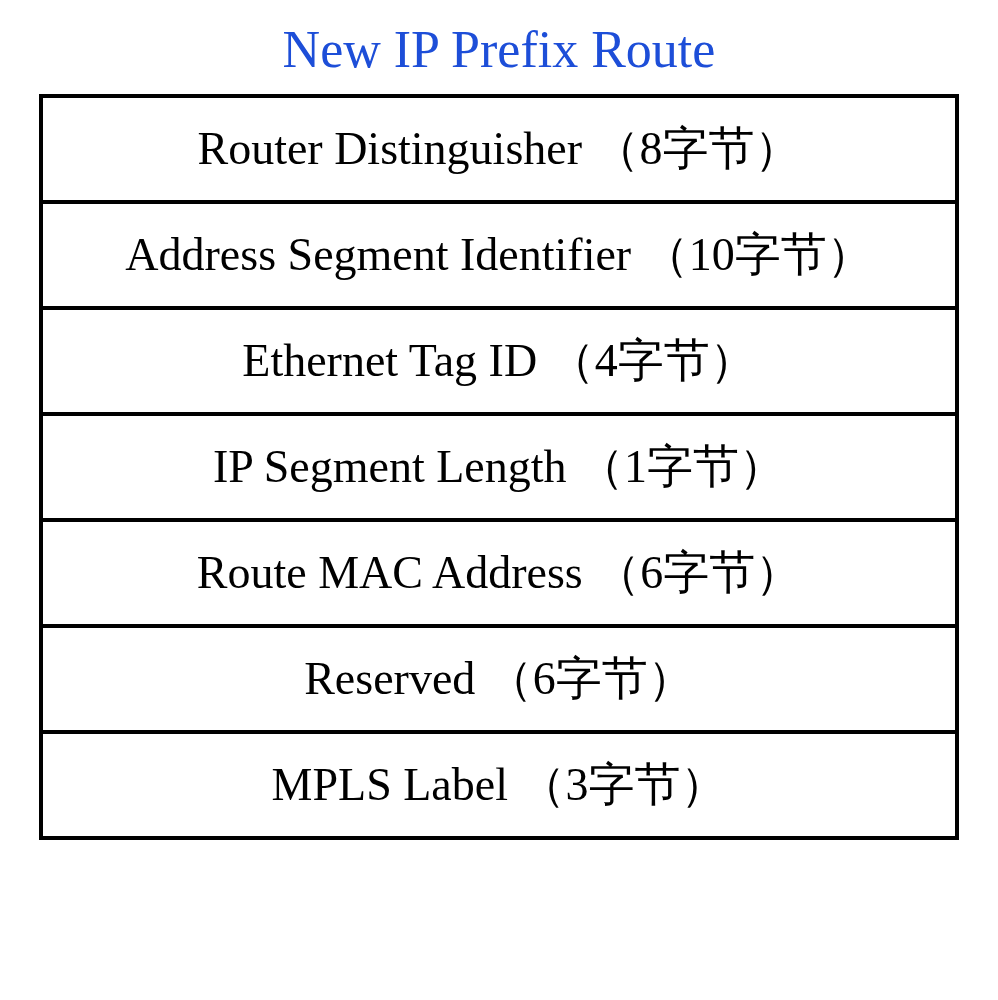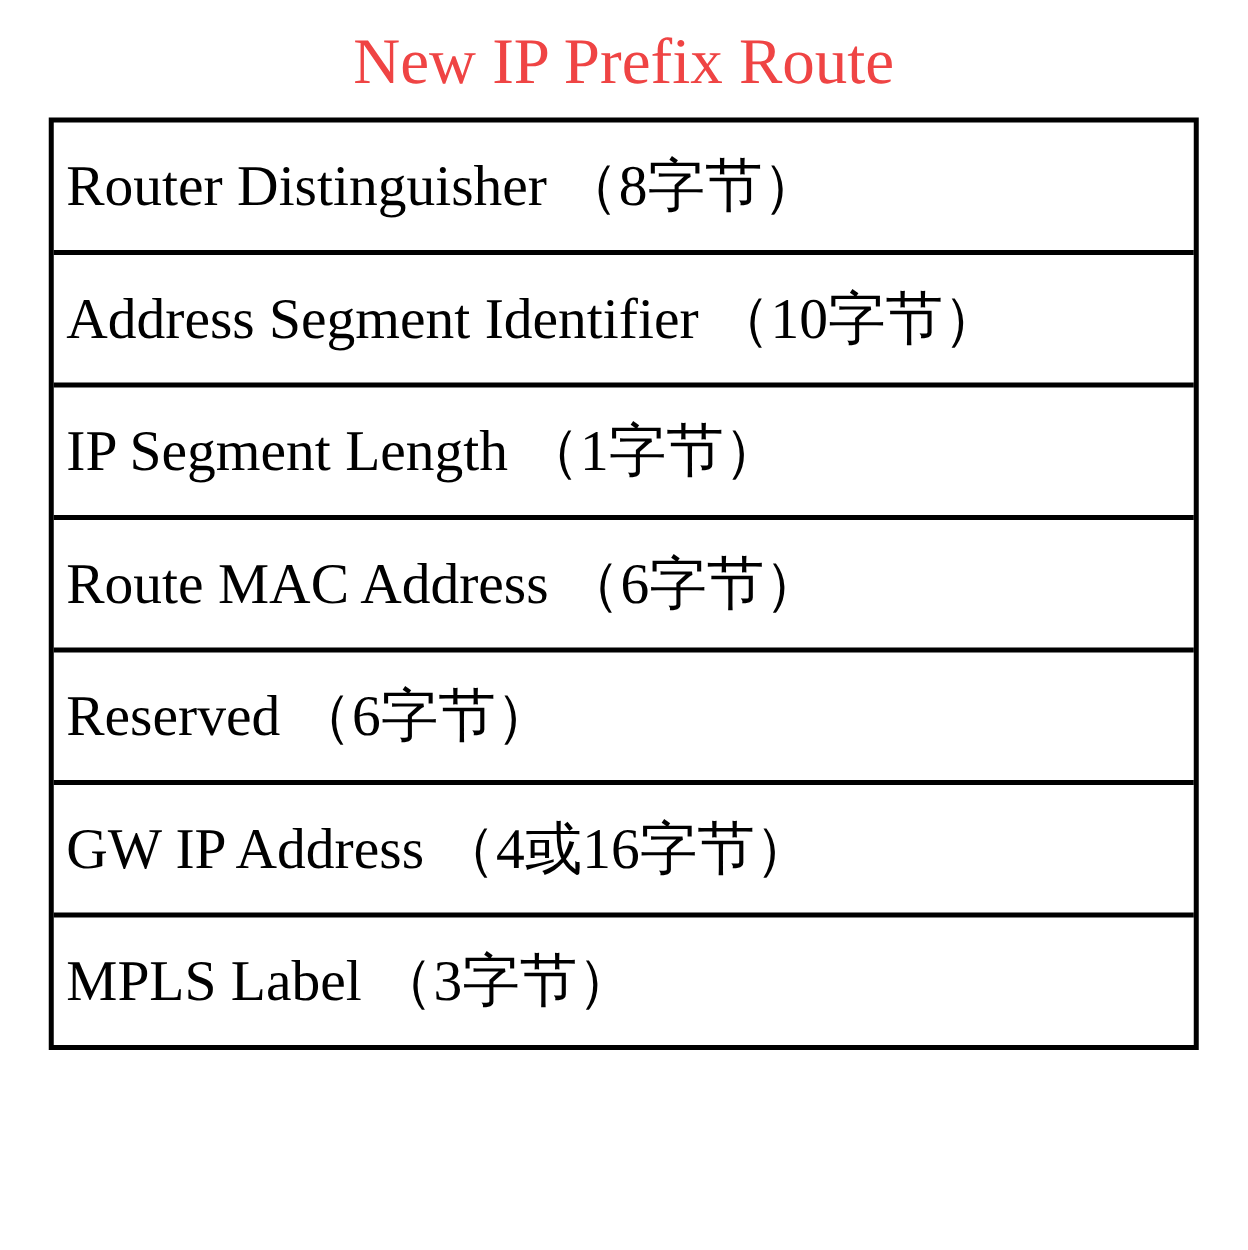--- a/index.html
+++ b/index.html
@@ -14,41 +14,42 @@
       flex-direction: column;
       align-items: center;
       padding: 20px;
       width: 998px;
       height: 1000px;
     }
     .title {
       font-size: 52px;
       margin-bottom: 15px;
       font-weight: normal;
-      color: #ef4444;
+      color: #1d4ed8;
     }
     .table {
       border: 4px solid #000;
       width: 920px;
     }
     .row {
       border-bottom: 4px solid #000;
+      text-align: center;
       padding: 20px 10px;
       font-size: 46px;
       color: #000;
     }
     .row:last-child {
       border-bottom: none;
     }
   </style>
 </head>
 <body>
 
 <div class="title">New IP Prefix Route</div>
 <div class="table">
   <div class="row">Router Distinguisher （8字节）</div>
   <div class="row">Address Segment Identifier （10字节）</div>
+  <div class="row">Ethernet Tag ID （4字节）</div>
   <div class="row">IP Segment Length （1字节）</div>
   <div class="row">Route MAC Address （6字节）</div>
   <div class="row">Reserved （6字节）</div>
-  <div class="row">GW IP Address （4或16字节）</div>
   <div class="row">MPLS Label （3字节）</div>
 </div>
 
 </body></html>

